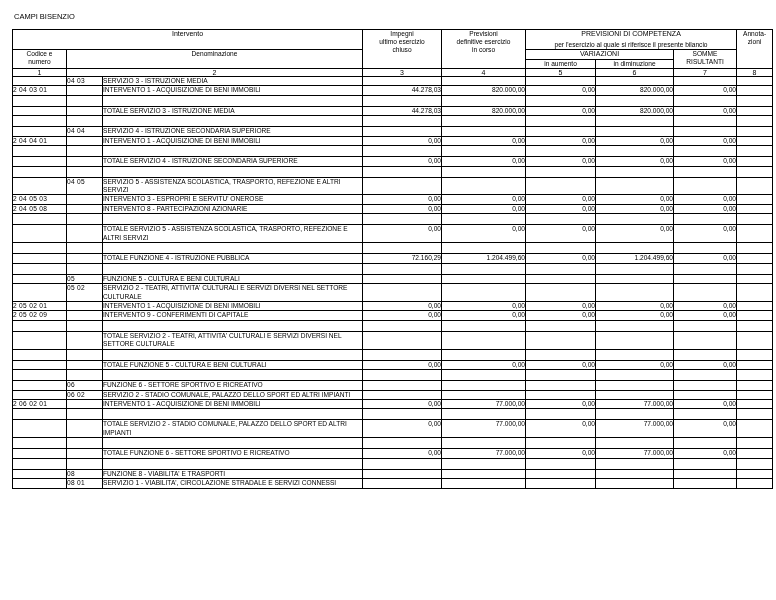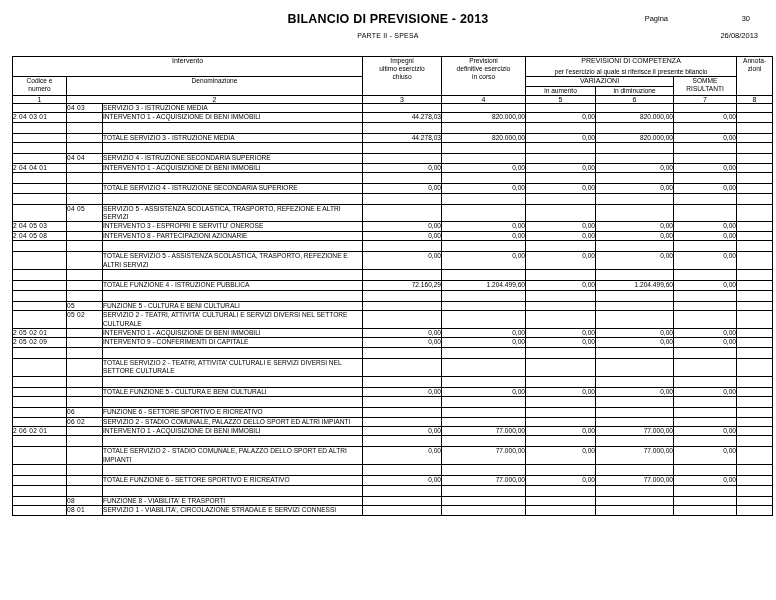--- a/index.html
+++ b/index.html
@@ -120,28 +120,22 @@
   .indent0 { padding-left: 2px; }
   .noborder-v { border-top: none; border-bottom: none; }
   
   tr.r td { height: 10px; }
 </style>
 </head>
 <body>
 
 <div class="page">
 
-  <div class="doc-header">
-    <div class="title">BILANCIO DI PREVISIONE - 2013</div>
-    <div class="subtitle">PARTE II - SPESA</div>
-    <div class="page-label">Pagina</div>
-    <div class="page-number">30</div>
-    <div class="doc-date">26/08/2013</div>
-  </div>
 
+  <div class="entity">CAMPI BISENZIO</div>
 
   <table class="main">
     <colgroup>
       <col style="width:54px">
       <col style="width:36px">
       <col style="width:260px">
       <col style="width:79px">
       <col style="width:84px">
       <col style="width:70px">
       <col style="width:78px">

